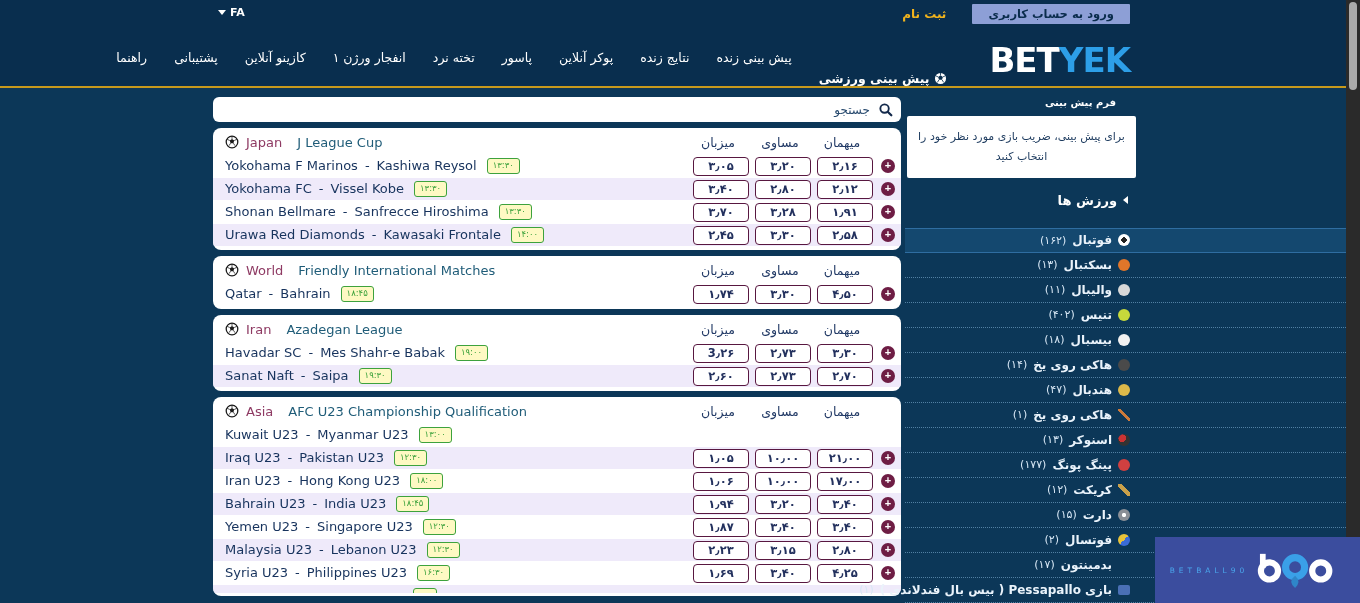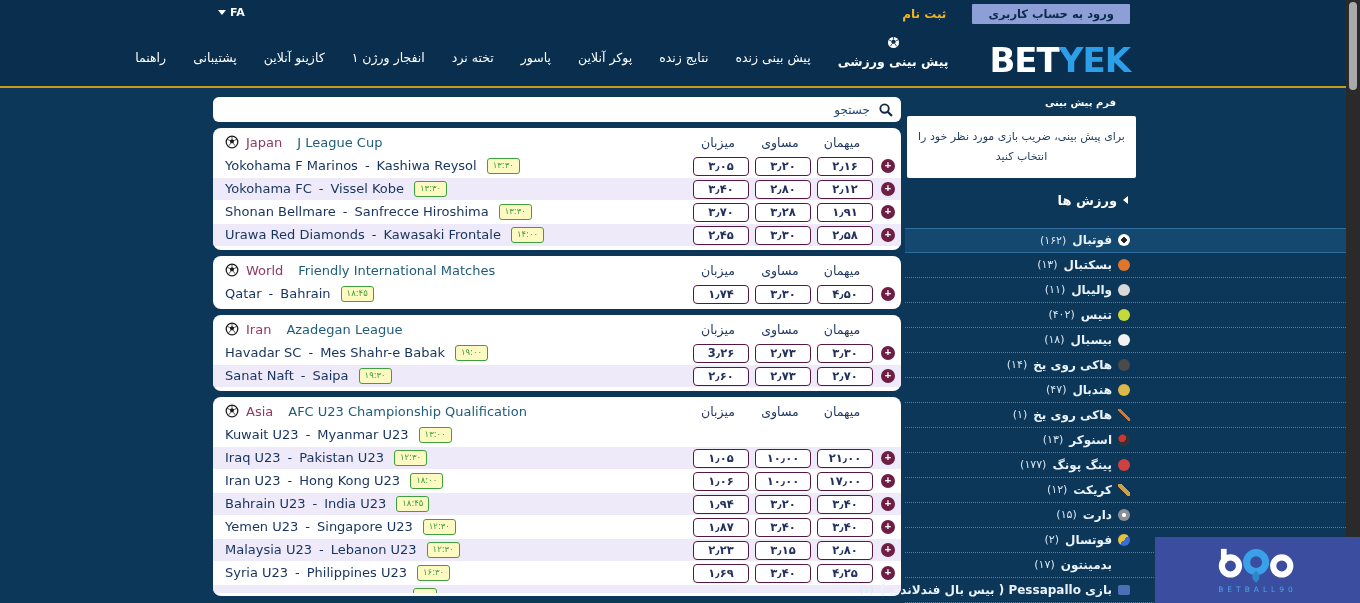--- a/index.html
+++ b/index.html
@@ -17,22 +17,22 @@
   .accountbar{display:flex;justify-content:flex-start;align-items:center;
               padding:4px 230px 0 0;gap:26px}
   .login-btn{background:#8d9fd6;color:#0a2c4c;font-size:11.5px;font-weight:bold;
              padding:3px 16px;border-radius:1px;border:none;cursor:pointer;font-family:inherit}
   .signup{color:#f2b41c;font-size:12px;font-weight:bold;cursor:pointer}
   .nav{display:flex;direction:rtl;align-items:flex-end;gap:27px;height:60px;padding:0 230px 0 0}
   .logo{font-size:34px;font-weight:800;letter-spacing:-1px;direction:ltr;align-self:center;
         margin-top:8px;margin-left:14px;white-space:nowrap}
   .logo .p1{color:#fff}.logo .p2{color:#2d9fe8}
   .nav-item{color:#fff;font-size:12.5px;padding-bottom:21px;cursor:pointer;white-space:nowrap}
-  .nav-item.active{display:flex;flex-direction:column;align-items:center;gap:4px;
-                   padding-bottom:17px;font-weight:bold}
+  .nav-item.active{display:flex;align-items:center;gap:4px;
+                   padding-bottom:0;font-weight:bold}
   .nav-ball svg{width:15px;height:15px;display:block}
 
   
   .main{position:absolute;top:97px;left:213px;width:688px;direction:ltr;z-index:1}
   .searchbox{background:#fff;border-radius:6px;height:25px;display:flex;direction:rtl;
              align-items:center;padding:0 8px 0 10px;margin-bottom:6px}
   .search-icon{margin-left:6px}
   .search-icon svg{width:15px;height:15px;display:block}
   .searchbox input{border:none;outline:none;flex:1;font-size:12px;color:#1c3a5e;
                    background:transparent;font-family:inherit;direction:rtl}
@@ -96,21 +96,21 @@
   .icon-cricket{border-radius:0;background:linear-gradient(45deg,transparent 38%,#caa04a 38% 64%,transparent 64%)}
   .icon-darts{background:radial-gradient(circle at 50% 50%,#fff 0 24%,#8a8f96 26% 100%)}
   .icon-futsal{background:linear-gradient(135deg,#e8c33a 50%,#3b6bd6 50%)}
   .icon-pesapallo{border-radius:2px;background:#4a6fb5;height:10px}
   .icon-league-of-legends{border-radius:3px;background:#caa04a}
 
   
   .scrollbar{position:absolute;right:0;top:0;width:14px;height:603px;background:#2a2a2a;z-index:5}
   .thumb{position:absolute;top:2px;left:3px;width:8px;height:88px;background:#aaa;border-radius:5px;cursor:pointer}
   .watermark{position:absolute;right:0;bottom:0;width:205px;height:66px;background:#3b4d9e;z-index:6;
-             display:flex;flex-direction:column;align-items:center;justify-content:center;gap:1px}
+             display:flex;flex-direction:row;align-items:center;justify-content:center;gap:1px}
   .wm-logo svg{width:96px;height:38px;display:block}
   .wm-text{color:#4aa6ec;font-size:7.5px;letter-spacing:4px;direction:ltr}
 </style>
 </head>
 <body>
 
 <div class="header">
   <div class="topbar">
     <div class="fa-sel">
       <span class="tri-down"></span>

